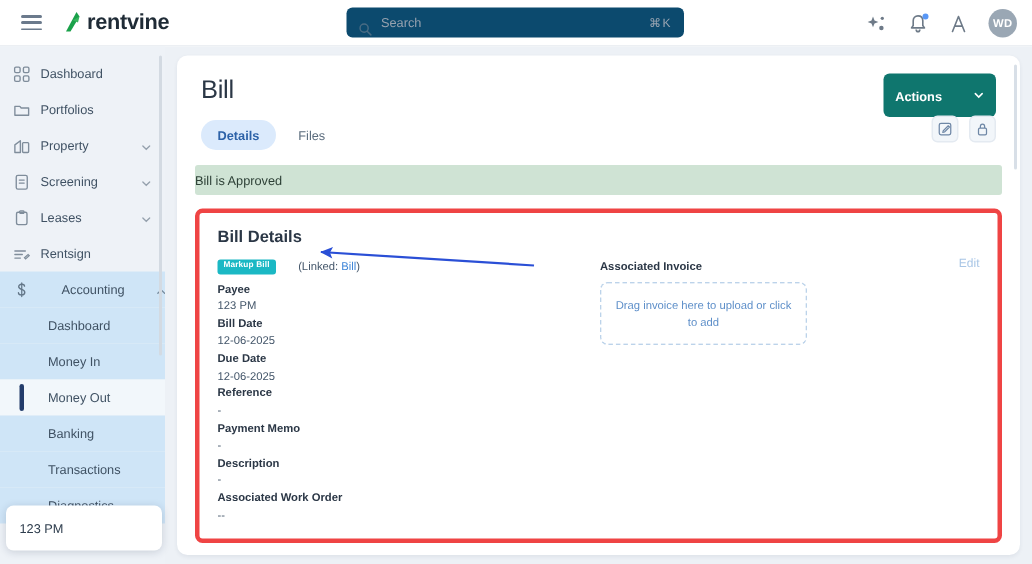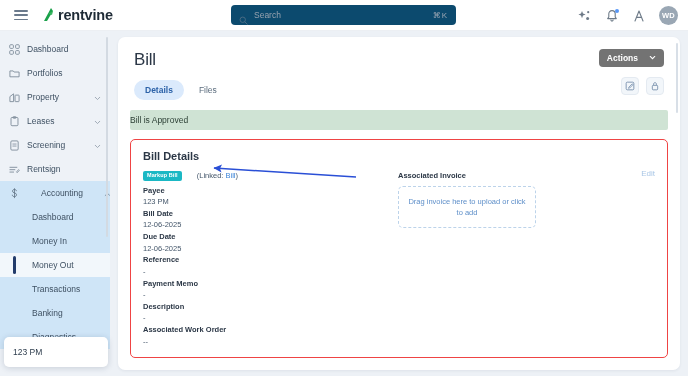--- a/index.html
+++ b/index.html
@@ -75,41 +75,41 @@
 
   
   .main {
     position:absolute; left:118px; top:37px; width:562px; height:333px;
     background:#ffffff; border-radius:7px; overflow:hidden;
     box-shadow:0 1px 3px rgba(25,45,75,.07);
   }
   .main-head { padding:13px 16px 0 16px; position:relative; }
   .page-title { font-size:17px; color:#2b3746; font-weight:400; letter-spacing:-.2px; }
   .actions-btn {
-    position:absolute; right:16px; top:12px; height:18px; background:#737373;
+    position:absolute; right:16px; top:12px; height:29px; background:#0f766e;
     color:#fff; font-size:8.5px; border-radius:4px; display:flex; align-items:center;
-    padding:0 8px; gap:11px; cursor:pointer; font-weight:600;
+    padding:0 8px; gap:21px; cursor:pointer; font-weight:600;
   }
   .tabs { display:flex; align-items:center; gap:4px; margin-top:10px; }
   .tab { font-size:8.5px; padding:5px 11px; border-radius:11px; color:#5b6c7d; cursor:pointer; }
   .tab.active { background:#dbeafc; color:#2c62a8; font-weight:600;text-align:right; }
   .head-icons { position:absolute; right:16px; top:40px; display:flex; gap:7px; }
   .sq-btn {
     width:18px; height:18px; border-radius:4px; background:#f2f6fa; border:1px solid #e4eaf1;
     display:flex; align-items:center; justify-content:center; cursor:pointer;
   }
 
   .banner {
     margin:10px 12px 0 12px; height:20px; background:#cfe3d4;
     display:flex; align-items:center; justify-content:flex-start;
     font-size:8.5px; color:#2d4036; border-radius:2px;
   }
 
   .card {
-    margin:9px 12px 0 12px; background:#ffffff; border:1px solid #ef4444;
+    margin:9px 12px 0 12px; background:#ffffff; border:3px solid #ef4444;
     border-radius:5px; padding:10px 24px 10px 12px; position:relative;
   }
   .card-title { font-size:11px; color:#2b3746; font-weight:600; margin-bottom:9px; }
   .edit-link { position:absolute; right:12px; top:29px; font-size:8px; color:#a9c6e6; cursor:pointer; }
 
   .cols { display:flex; }
   .col-left { width:245px; }
   .col-right { flex:1; padding-left:10px; }
 
   .tagline { display:flex; align-items:center; gap:15px; margin-bottom:4px; }
@@ -224,50 +224,50 @@
       <span class="chev">
         <svg width="7" height="7" viewBox="0 0 8 8">
             <path d="M1.4 2.6 L4 5.2 L6.6 2.6" fill="none" stroke="#5b6c7d" stroke-width="1" stroke-linecap="round"></path>
           </svg>
       </span>
     </div>
 
     <div class="nav-item">
       <span class="nav-ico">
         <svg width="11" height="11" viewBox="0 0 12 12">
+          <rect x="2" y="1" width="8" height="10" rx="1.2" fill="none" stroke="#5b6c7d" stroke-width="1"></rect>
+          <path d="M4.2 4.4 L7.8 4.4 M4.2 6.6 L7.8 6.6" stroke="#5b6c7d" stroke-width="0.9" stroke-linecap="round"></path>
+        </svg>
+      </span>
+      <span class="nav-label">Screening</span>
+      <span class="chev">
+        <svg width="7" height="7" viewBox="0 0 8 8">
+            <path d="M1.4 2.6 L4 5.2 L6.6 2.6" fill="none" stroke="#5b6c7d" stroke-width="1" stroke-linecap="round"></path>
+          </svg>
+      </span>
+    </div>
+
+    <div class="nav-item">
+      <span class="nav-ico">
+        <svg width="11" height="11" viewBox="0 0 12 12">
           <rect x="2.2" y="1.6" width="7.6" height="9" rx="1.1" fill="none" stroke="#5b6c7d" stroke-width="1"></rect>
           <rect x="4.4" y="0.7" width="3.2" height="1.8" rx="0.6" fill="none" stroke="#5b6c7d" stroke-width="0.9"></rect>
         </svg>
       </span>
       <span class="nav-label">Leases</span>
       <span class="chev">
         <svg width="7" height="7" viewBox="0 0 8 8">
             <path d="M1.4 2.6 L4 5.2 L6.6 2.6" fill="none" stroke="#5b6c7d" stroke-width="1" stroke-linecap="round"></path>
           </svg>
       </span>
     </div>
 
     <div class="nav-item">
       <span class="nav-ico">
         <svg width="11" height="11" viewBox="0 0 12 12">
-          <rect x="2" y="1" width="8" height="10" rx="1.2" fill="none" stroke="#5b6c7d" stroke-width="1"></rect>
-          <path d="M4.2 4.4 L7.8 4.4 M4.2 6.6 L7.8 6.6" stroke="#5b6c7d" stroke-width="0.9" stroke-linecap="round"></path>
-        </svg>
-      </span>
-      <span class="nav-label">Screening</span>
-      <span class="chev">
-        <svg width="7" height="7" viewBox="0 0 8 8">
-            <path d="M1.4 2.6 L4 5.2 L6.6 2.6" fill="none" stroke="#5b6c7d" stroke-width="1" stroke-linecap="round"></path>
-          </svg>
-      </span>
-    </div>
-
-    <div class="nav-item">
-      <span class="nav-ico">
-        <svg width="11" height="11" viewBox="0 0 12 12">
           <path d="M1 3.6 L8.6 3.6 M1 6.2 L6.4 6.2 M1 8.8 L5 8.8" stroke="#5b6c7d" stroke-width="1" stroke-linecap="round"></path>
           <path d="M8 8.6 L10.6 6.2 L11.4 7 L8.8 9.4 Z" fill="none" stroke="#5b6c7d" stroke-width="0.9"></path>
         </svg>
       </span>
       <span class="nav-label">Rentsign</span>
     </div>
 
     <div class="nav-item nav-group-open">
       <span class="nav-ico">
         <svg width="11" height="11" viewBox="0 0 12 12">
@@ -286,24 +286,24 @@
     <div class="nav-sub">
       <span>Dashboard</span>
     </div>
     <div class="nav-sub">
       <span>Money In</span>
     </div>
     <div class="nav-sub active">
       <span>Money Out</span>
     </div>
     <div class="nav-sub">
+      <span>Banking</span>
+    </div>
+    <div class="nav-sub">
       <span>Transactions</span>
-    </div>
-    <div class="nav-sub">
-      <span>Banking</span>
     </div>
     <div class="nav-sub">
       <span>Diagnostics</span>
     </div>
 
     <div class="sb-scroll"></div>
   </div>
 
   <div class="tooltip-pop">
     <span>123 PM</span>

